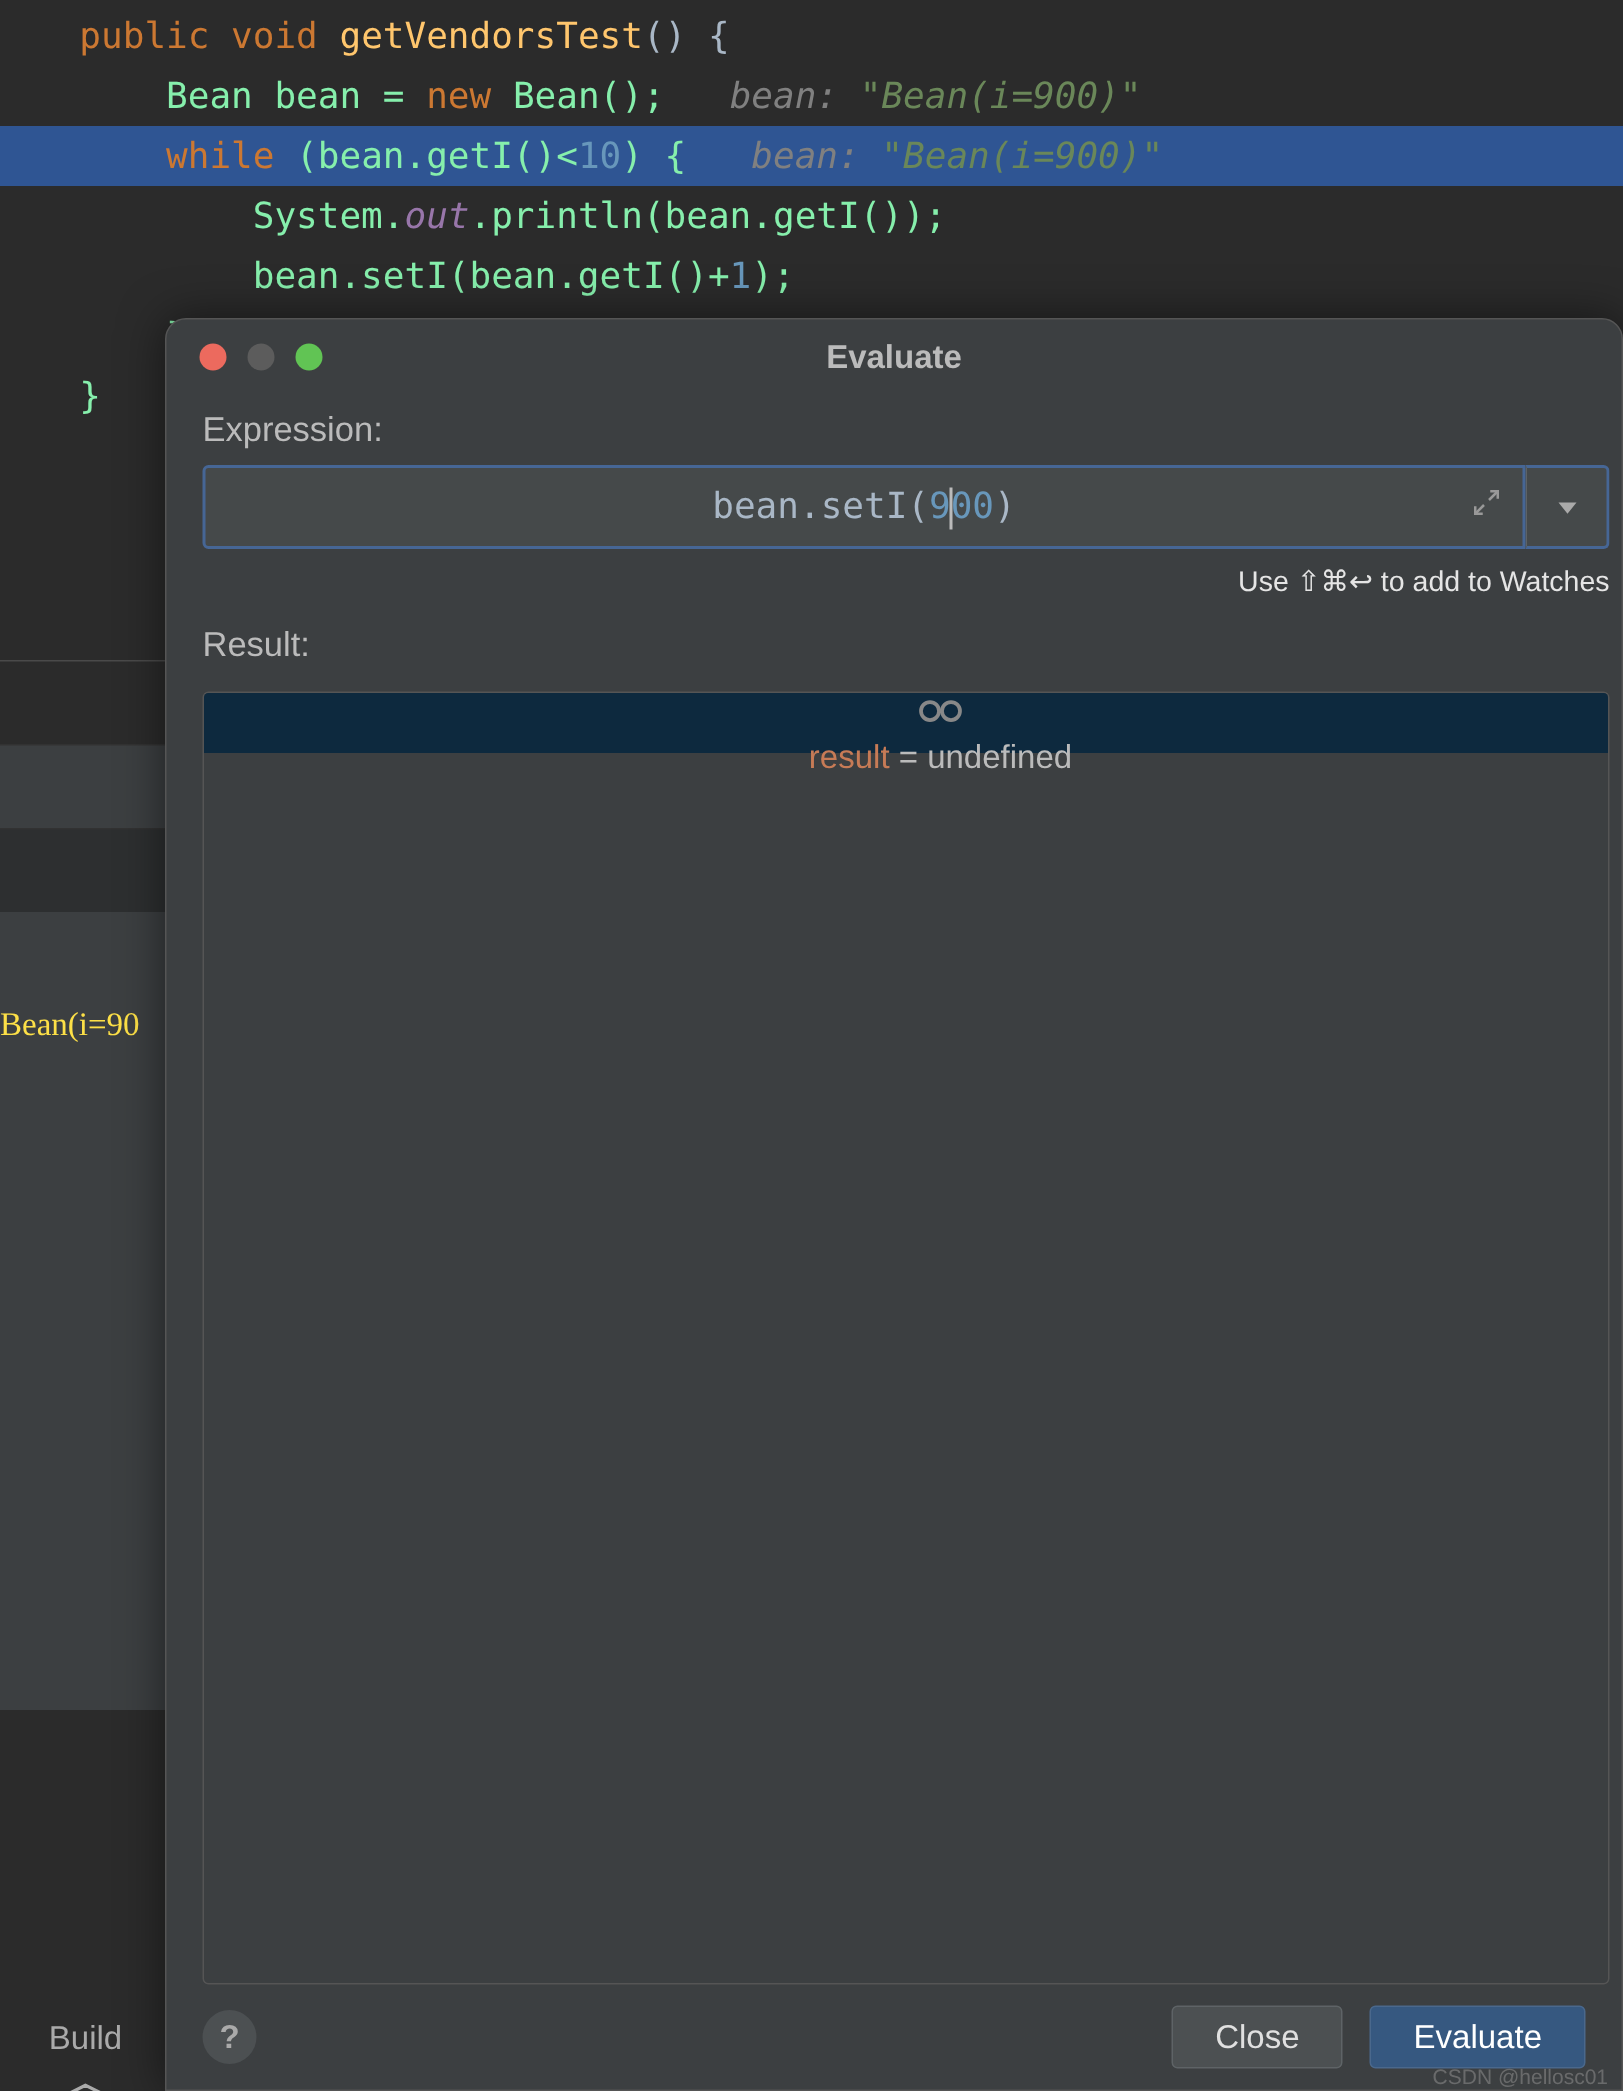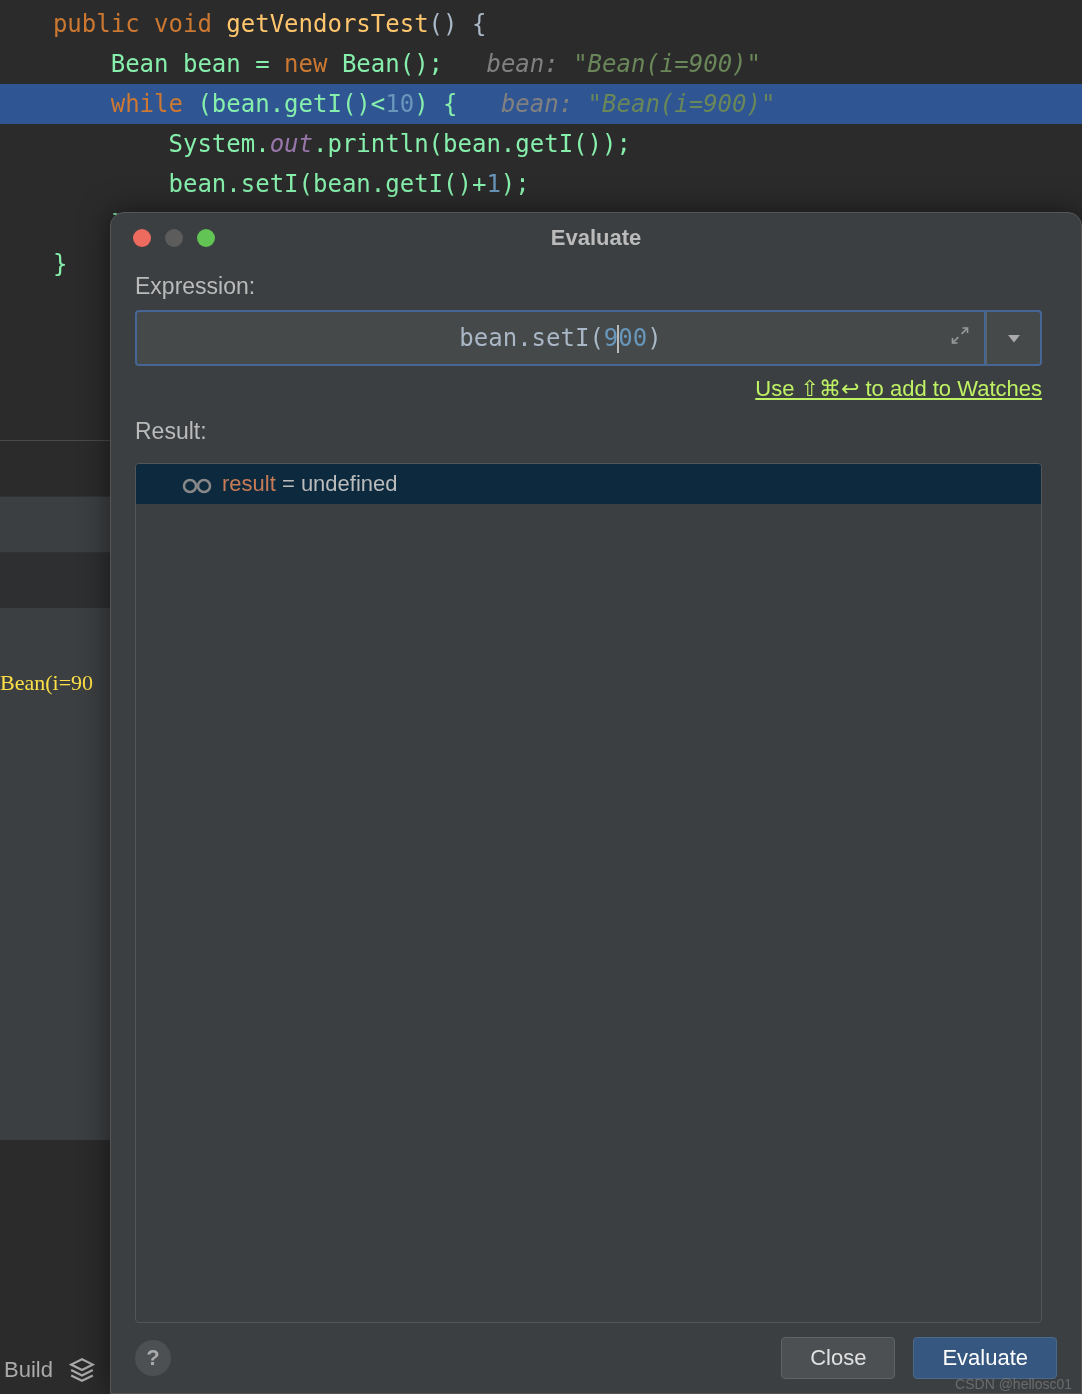--- a/index.html
+++ b/index.html
@@ -64,20 +64,21 @@
     bottom:0;
     height:48px;
     width:110px;
     display:flex;
     align-items:center;
     gap:16px;
     color:#aaaaaa;
     font-family: -apple-system, sans-serif;
     font-size:22px;
     padding-left:4px;
+    flex-direction:column;
   }
   .layers-icon {
     width:26px;height:26px;
     display:inline-block;
   }
 
   
   .dialog {
     position: absolute;
     left: 110px;
@@ -112,21 +113,21 @@
     position:absolute;
     left:0; right:0;
     text-align:center;
     color:#bbbbbb;
     font-size:22px;
     font-weight:600;
     pointer-events:none;
   }
   .dlg-body {
     flex:1;
-    padding: 10px 39px 0 24px;
+    padding: 10px 8px 0 24px;
     display:flex;
     flex-direction:column;
   }
   .label {
     color:#bbbbbb;
     font-size:23px;
     margin-bottom:10px;
   }
   .expr-row {
     display:flex;
@@ -173,42 +174,42 @@
     border:2px solid #466695;
     border-left:1px solid #5e6366;
     border-radius:0 4px 4px 0;
     display:flex;
     align-items:center;
     justify-content:center;
     color:#aaaaaa;
   }
   .hint {
     text-align:right;
-    color:#bef264;
-    font-size:22px;
+    color:#e5e5e5;
+    font-size:19px;
     margin-top:10px;
-    text-decoration:underline;
   }
   .result-box {
     flex:1;
     background:#3c3f41;
     border:1px solid #555555;
     border-radius:4px;
     margin-top:8px;
     overflow:hidden;
   }
   .result-row {
     background:#0d293e;
     height:40px;
     display:flex;
     align-items:center;
     padding-left:46px;
     font-size:22px;
     color:#bbbbbb;
     gap:10px;
+    flex-direction:column;
   }
   .glasses-icon { color:#888888; display:flex; }
   .result-name { color:#c77b56; }
   .dlg-footer {
     height:70px;
     display:flex;
     align-items:center;
     padding:0 24px;
     gap:18px;
   }

